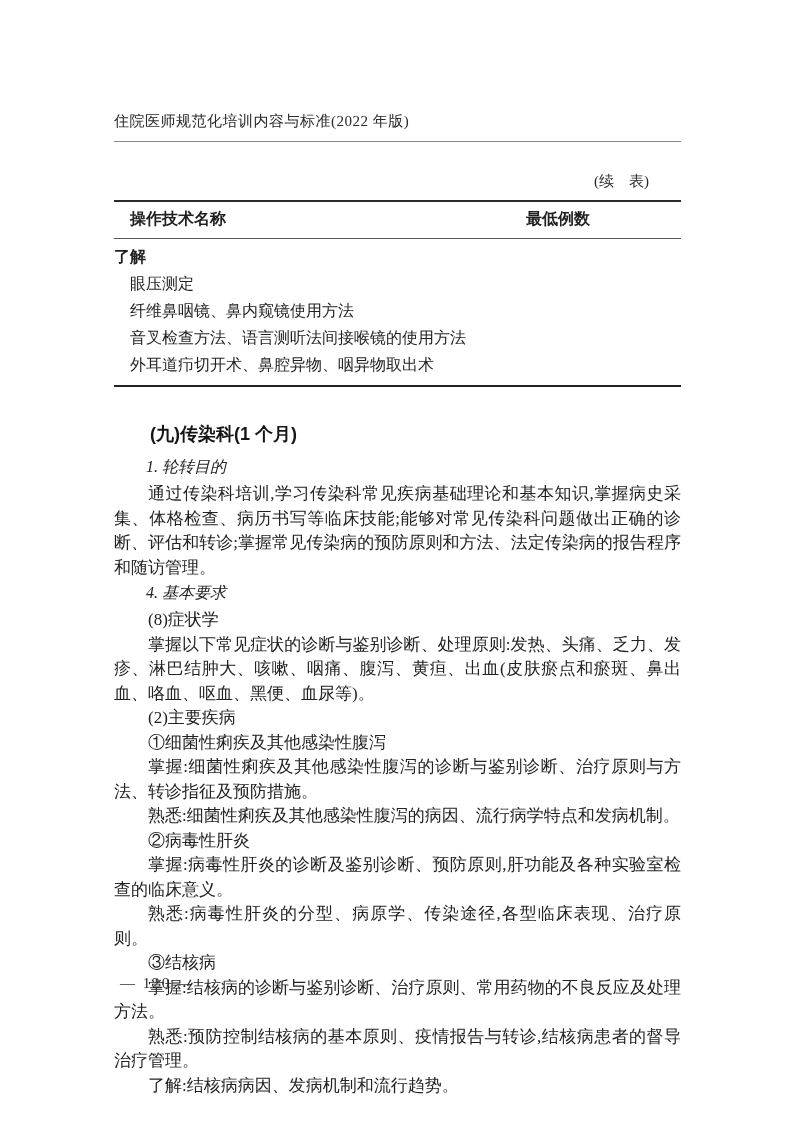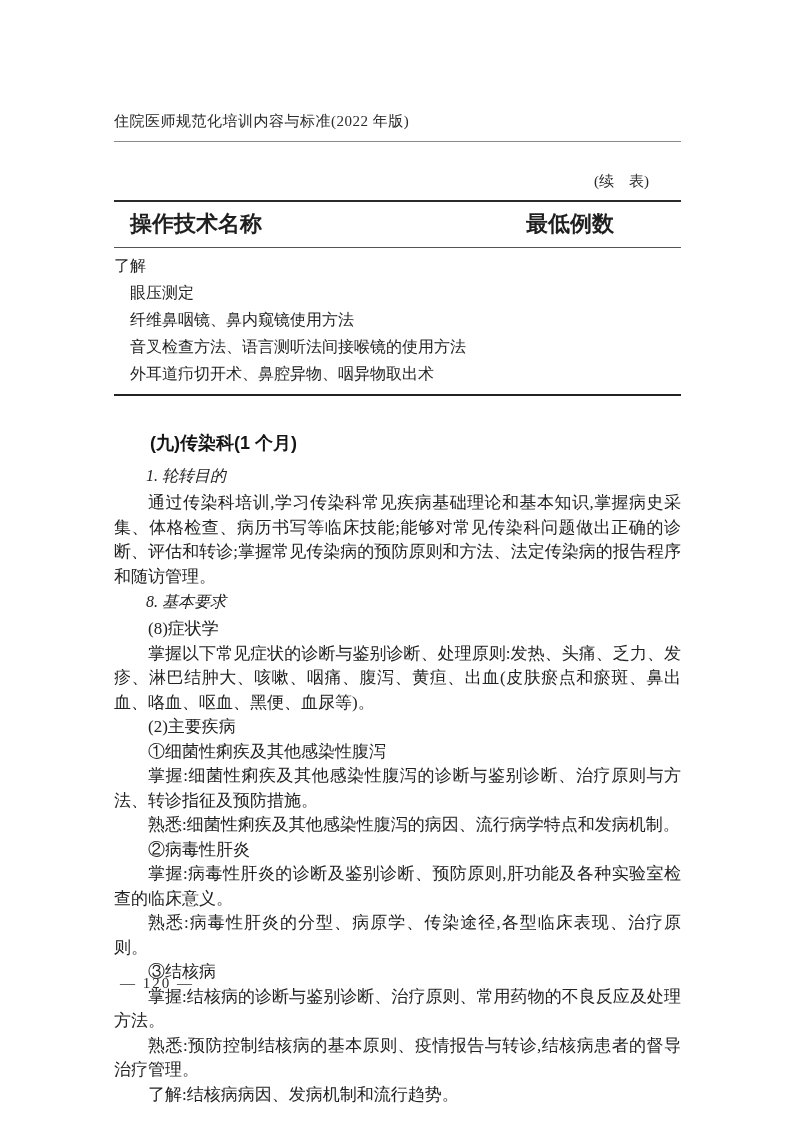--- a/index.html
+++ b/index.html
@@ -36,26 +36,26 @@
     margin-top: 9px;
     border-top: 2px solid #2b2b2b;
     border-bottom: 2px solid #222222;
   }
   .op-table-header {
     display: flex;
     align-items: flex-start;
     border-bottom: 1px solid #555;
     padding: 7px 0 8px 0;
     font-weight: bold;
-    font-size: 22px;
+    font-size: 16px;
   }
   .op-col-name { flex: 1; padding-left: 16px; }
   .op-col-min  { width: 155px; }
   .op-table-body { padding: 4px 0 7px 0; font-size: 16px; }
-  .op-group-label { font-weight: normal; line-height: 23px; padding: 2px 0; }
+  .op-group-label { font-weight: bold; line-height: 23px; padding: 2px 0; }
   .op-row { padding-left: 16px; line-height: 23px; padding-top: 2px; padding-bottom: 2px; }
   
   .section { margin-top: 34px; }
   .h3 {
     font-family: "Liberation Sans", "DejaVu Sans", sans-serif;
     font-weight: bold;
     font-size: 18px;
     text-indent: 2em;
     line-height: 26px;
     margin-bottom: 7px;
@@ -105,21 +105,21 @@
         <div class="op-row">纤维鼻咽镜、鼻内窥镜使用方法</div>
         <div class="op-row">音叉检查方法、语言测听法间接喉镜的使用方法</div>
         <div class="op-row">外耳道疖切开术、鼻腔异物、咽异物取出术</div>
       </div>
     </div>
 
     <div class="section">
       <div class="h3">(九)传染科(1 个月)</div>
       <div class="kaiti">1. 轮转目的</div>
       <div class="para">通过传染科培训,学习传染科常见疾病基础理论和基本知识,掌握病史采集、体格检查、病历书写等临床技能;能够对常见传染科问题做出正确的诊断、评估和转诊;掌握常见传染病的预防原则和方法、法定传染病的报告程序和随访管理。</div>
-      <div class="kaiti">8. 基本要求</div>
+      <div class="kaiti">4. 基本要求</div>
       <div class="para">(8)症状学</div>
       <div class="para">掌握以下常见症状的诊断与鉴别诊断、处理原则:发热、头痛、乏力、发疹、淋巴结肿大、咳嗽、咽痛、腹泻、黄疸、出血(皮肤瘀点和瘀斑、鼻出血、咯血、呕血、黑便、血尿等)。</div>
       <div class="para">(2)主要疾病</div>
       <div class="para">①细菌性痢疾及其他感染性腹泻</div>
       <div class="para">掌握:细菌性痢疾及其他感染性腹泻的诊断与鉴别诊断、治疗原则与方法、转诊指征及预防措施。</div>
       <div class="para">熟悉:细菌性痢疾及其他感染性腹泻的病因、流行病学特点和发病机制。</div>
       <div class="para">②病毒性肝炎</div>
       <div class="para">掌握:病毒性肝炎的诊断及鉴别诊断、预防原则,肝功能及各种实验室检查的临床意义。</div>
       <div class="para">熟悉:病毒性肝炎的分型、病原学、传染途径,各型临床表现、治疗原则。</div>
       <div class="para">③结核病</div>

